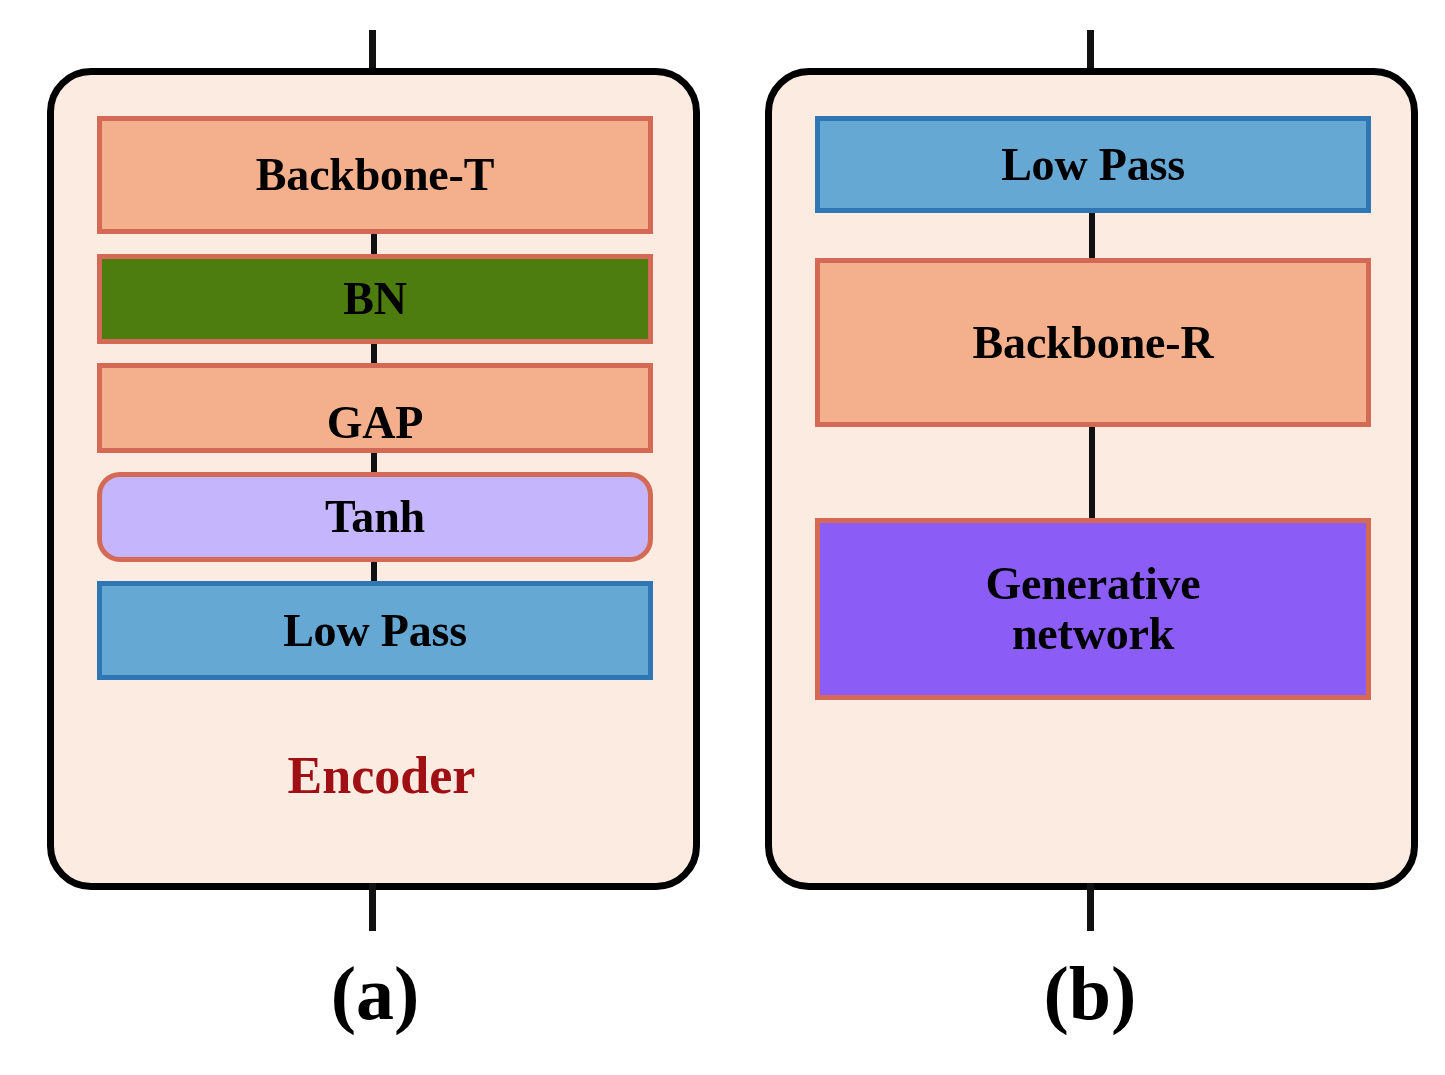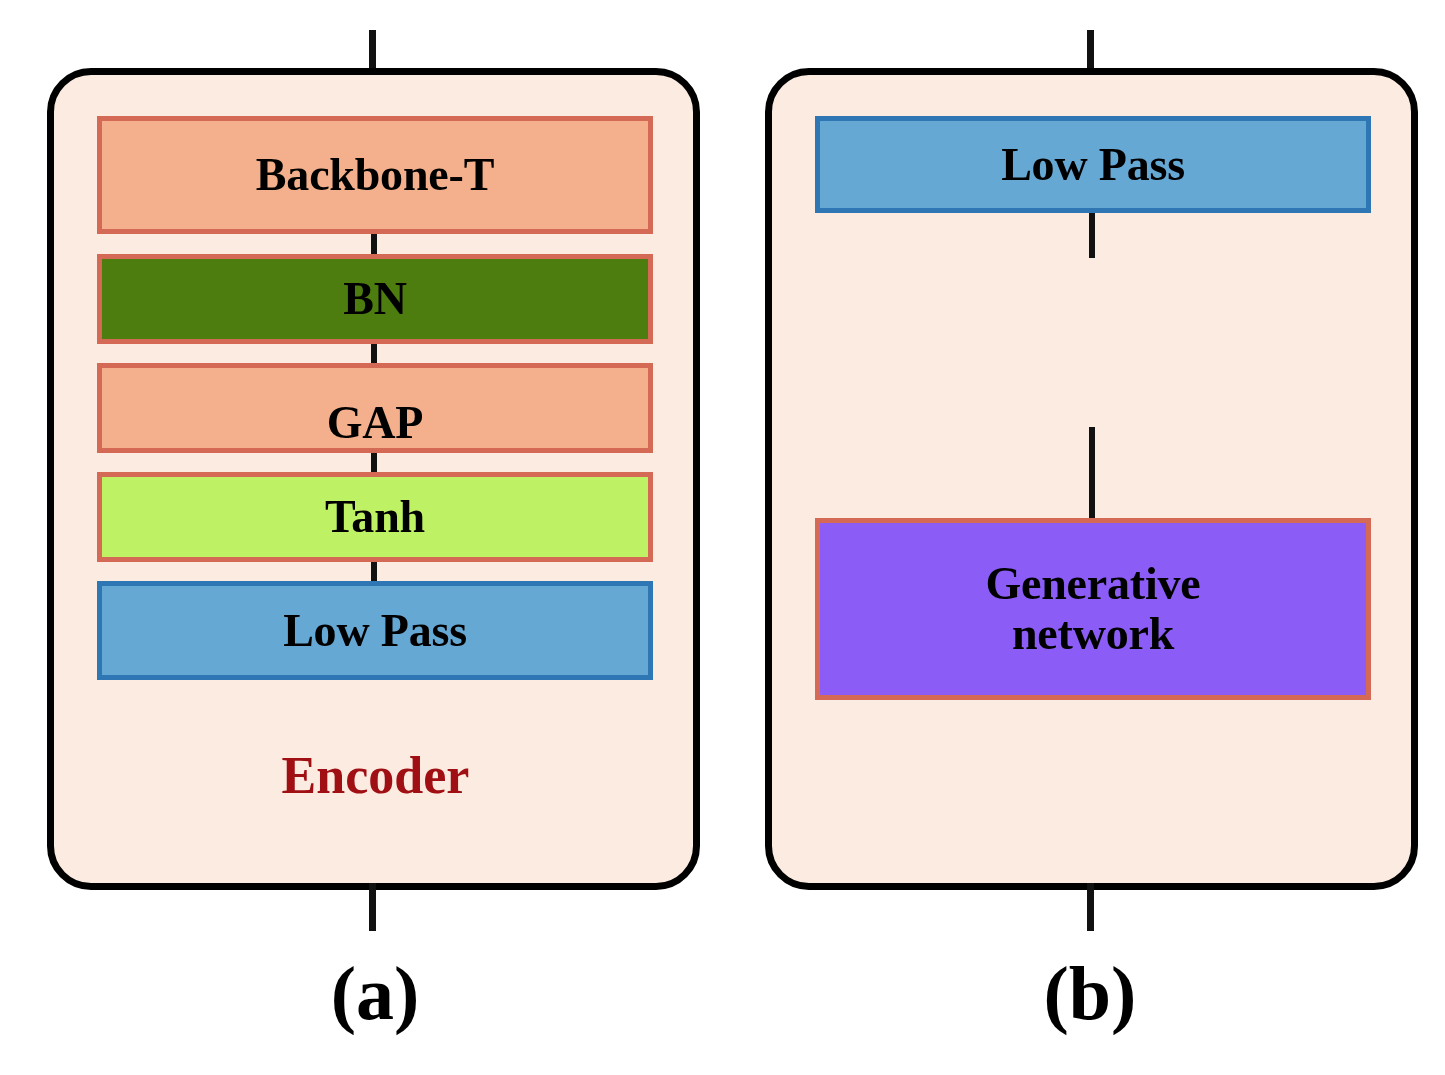--- a/index.html
+++ b/index.html
@@ -105,21 +105,21 @@
   #pa-block-1 { top: 186px; height: 90px;  font-size: 46px; }
   #pa-block-2 { top: 295px; height: 90px;  font-size: 46px; }
   #pa-block-3 { top: 404px; height: 90px;  font-size: 46px; }
   #pa-block-4 { top: 513px; height: 99px;  font-size: 46px; }
 
   #pa-wire-0 { left: 324px; top: 166px; height: 20px; }
   #pa-wire-1 { left: 324px; top: 276px; height: 19px; }
   #pa-wire-2 { left: 324px; top: 385px; height: 19px; }
   #pa-wire-3 { left: 324px; top: 494px; height: 19px; }
 
-  #panel-a-role { left: 2px; top: 678px; width: 653px; font-size: 52px; }
+  #panel-a-role { left: 8px; top: 678px; width: 653px; font-size: 52px; }
   #subcaption-a { left: 180px; top: 950px; width: 390px; font-size: 76px; }
 
   
   #panel-b { left: 765px; top: 68px; width: 653px; height: 822px; }
   #panel-b .panel-container { width: 653px; height: 822px; }
   #panel-b-top-wire    { left: 322px; top: -38px;  height: 45px; }
   #panel-b-bottom-wire { left: 322px; top: 815px;  height: 48px; }
 
   .pb-block { left: 50px; width: 556px; }
   #pb-block-0 { top: 48px;  height: 97px;  font-size: 46px; }
@@ -153,21 +153,21 @@
     </div>
 
     <div class="block orange pa-block" id="pa-block-1" style="background: #4d7c0f; border-color: rgb(212, 106, 85);">
       <span class="block-label" style="color: rgb(0, 0, 0);">BN</span>
     </div>
 
     <div class="block orange pa-block" id="pa-block-2" style="background: rgb(244, 176, 140); border-color: rgb(212, 106, 85); align-items: flex-end;">
       <span class="block-label" style="color: rgb(0, 0, 0);">GAP</span>
     </div>
 
-    <div class="block orange pa-block" id="pa-block-3" style="background: #bef264; border-color: rgb(212, 106, 85);">
+    <div class="block orange pa-block" id="pa-block-3" style="background: #c4b5fd; border-color: rgb(212, 106, 85); border-radius: 23px;">
       <span class="block-label" style="color: rgb(0, 0, 0);">Tanh</span>
     </div>
 
     <div class="block blue pa-block" id="pa-block-4" style="background: rgb(102, 168, 212); border-color: rgb(46, 119, 180);">
       <span class="block-label" style="color: rgb(0, 0, 0);">Low Pass</span>
     </div>
 
     <div class="role-label" id="panel-a-role" style="color: rgb(160, 15, 19);">Encoder</div>
 
     <div class="connector" id="panel-a-bottom-wire" style="background: rgb(17, 17, 17);"></div>
@@ -181,20 +181,23 @@
 
     <div class="panel-container" style="background: rgb(251, 235, 224); border-color: rgb(0, 0, 0);"></div>
 
     <div class="connector-inner" id="pb-wire-0" style="background: rgb(17, 17, 17);"></div>
     <div class="connector-inner" id="pb-wire-1" style="background: rgb(17, 17, 17);"></div>
 
     <div class="block blue pb-block" id="pb-block-0" style="background: rgb(102, 168, 212); border-color: rgb(46, 119, 180);">
       <span class="block-label" style="color: rgb(0, 0, 0);">Low Pass</span>
     </div>
 
+    <div class="block orange pb-block" id="pb-block-1" style="background: rgb(244, 176, 140); border-color: rgb(212, 106, 85);">
+      <span class="block-label" style="color: rgb(0, 0, 0);">Backbone-R</span>
+    </div>
 
     <div class="block orange pb-block" id="pb-block-2" style="background: #8b5cf6; border-color: rgb(212, 106, 85);">
       <span class="block-label" style="color: rgb(0, 0, 0);">Generative<br>network</span>
     </div>
 
 
     <div class="connector" id="panel-b-bottom-wire" style="background: rgb(17, 17, 17);"></div>
   </div>
 
   <div class="subcaption" id="subcaption-b">(b)</div>

